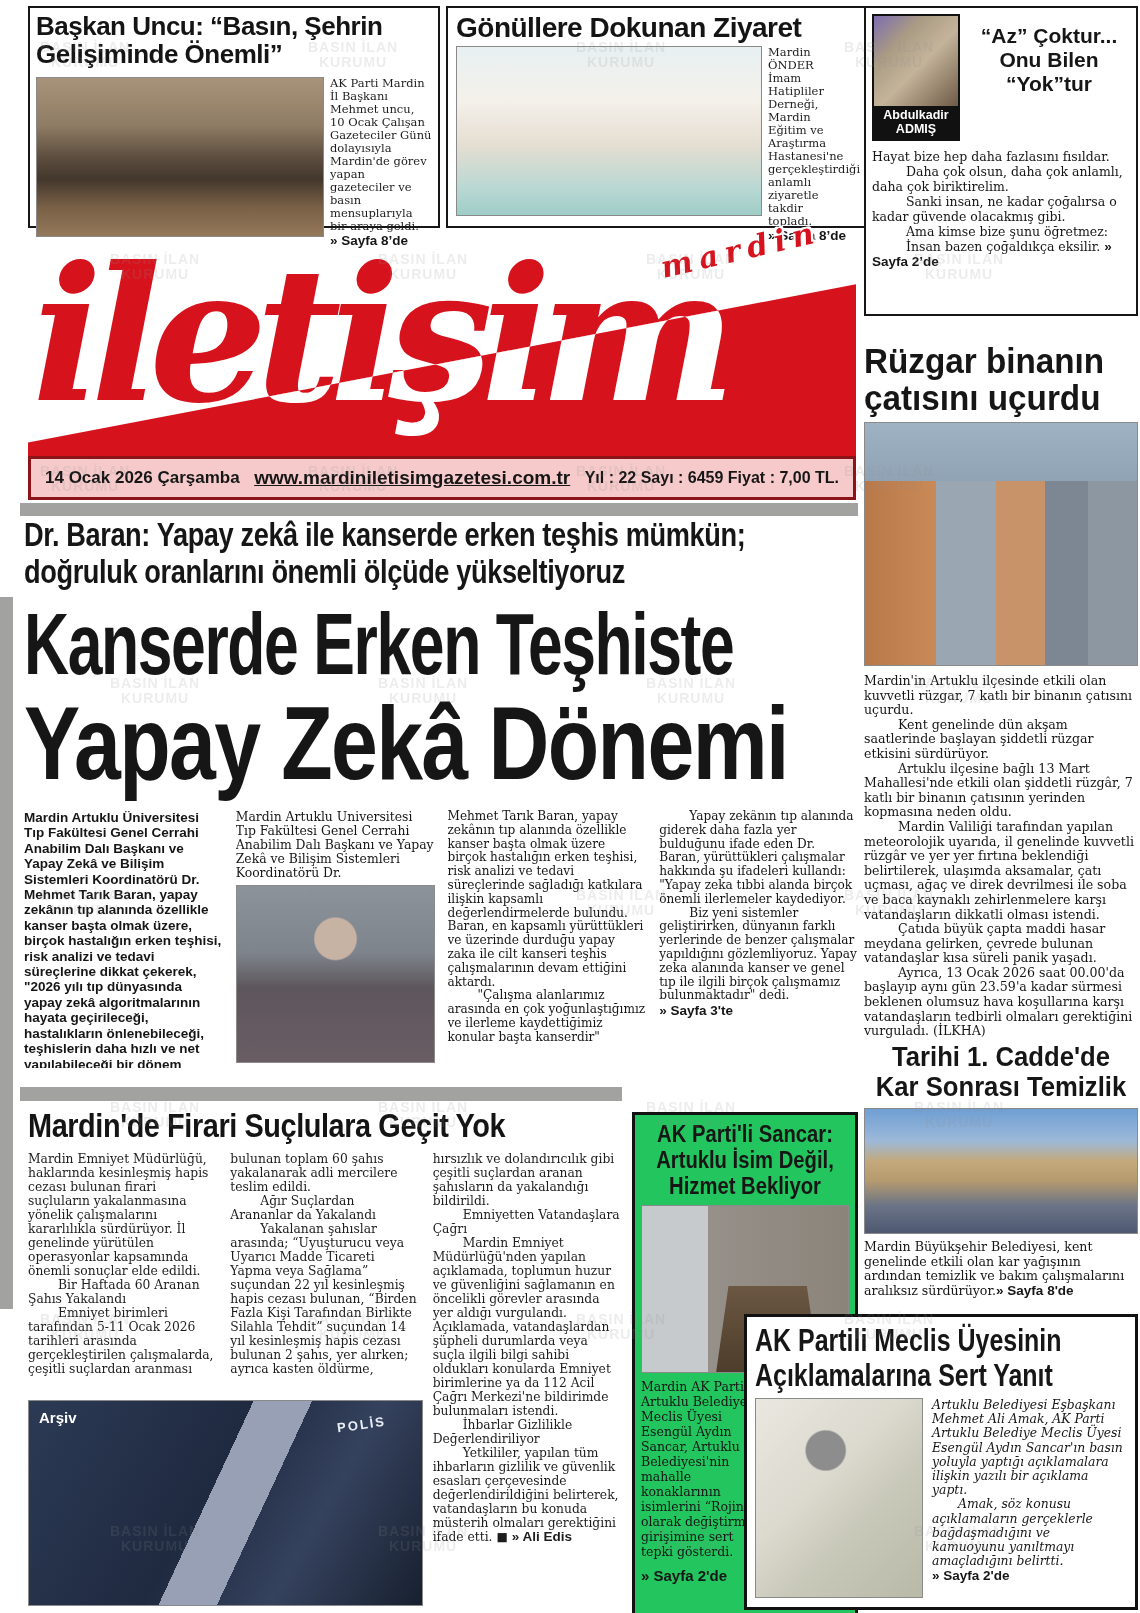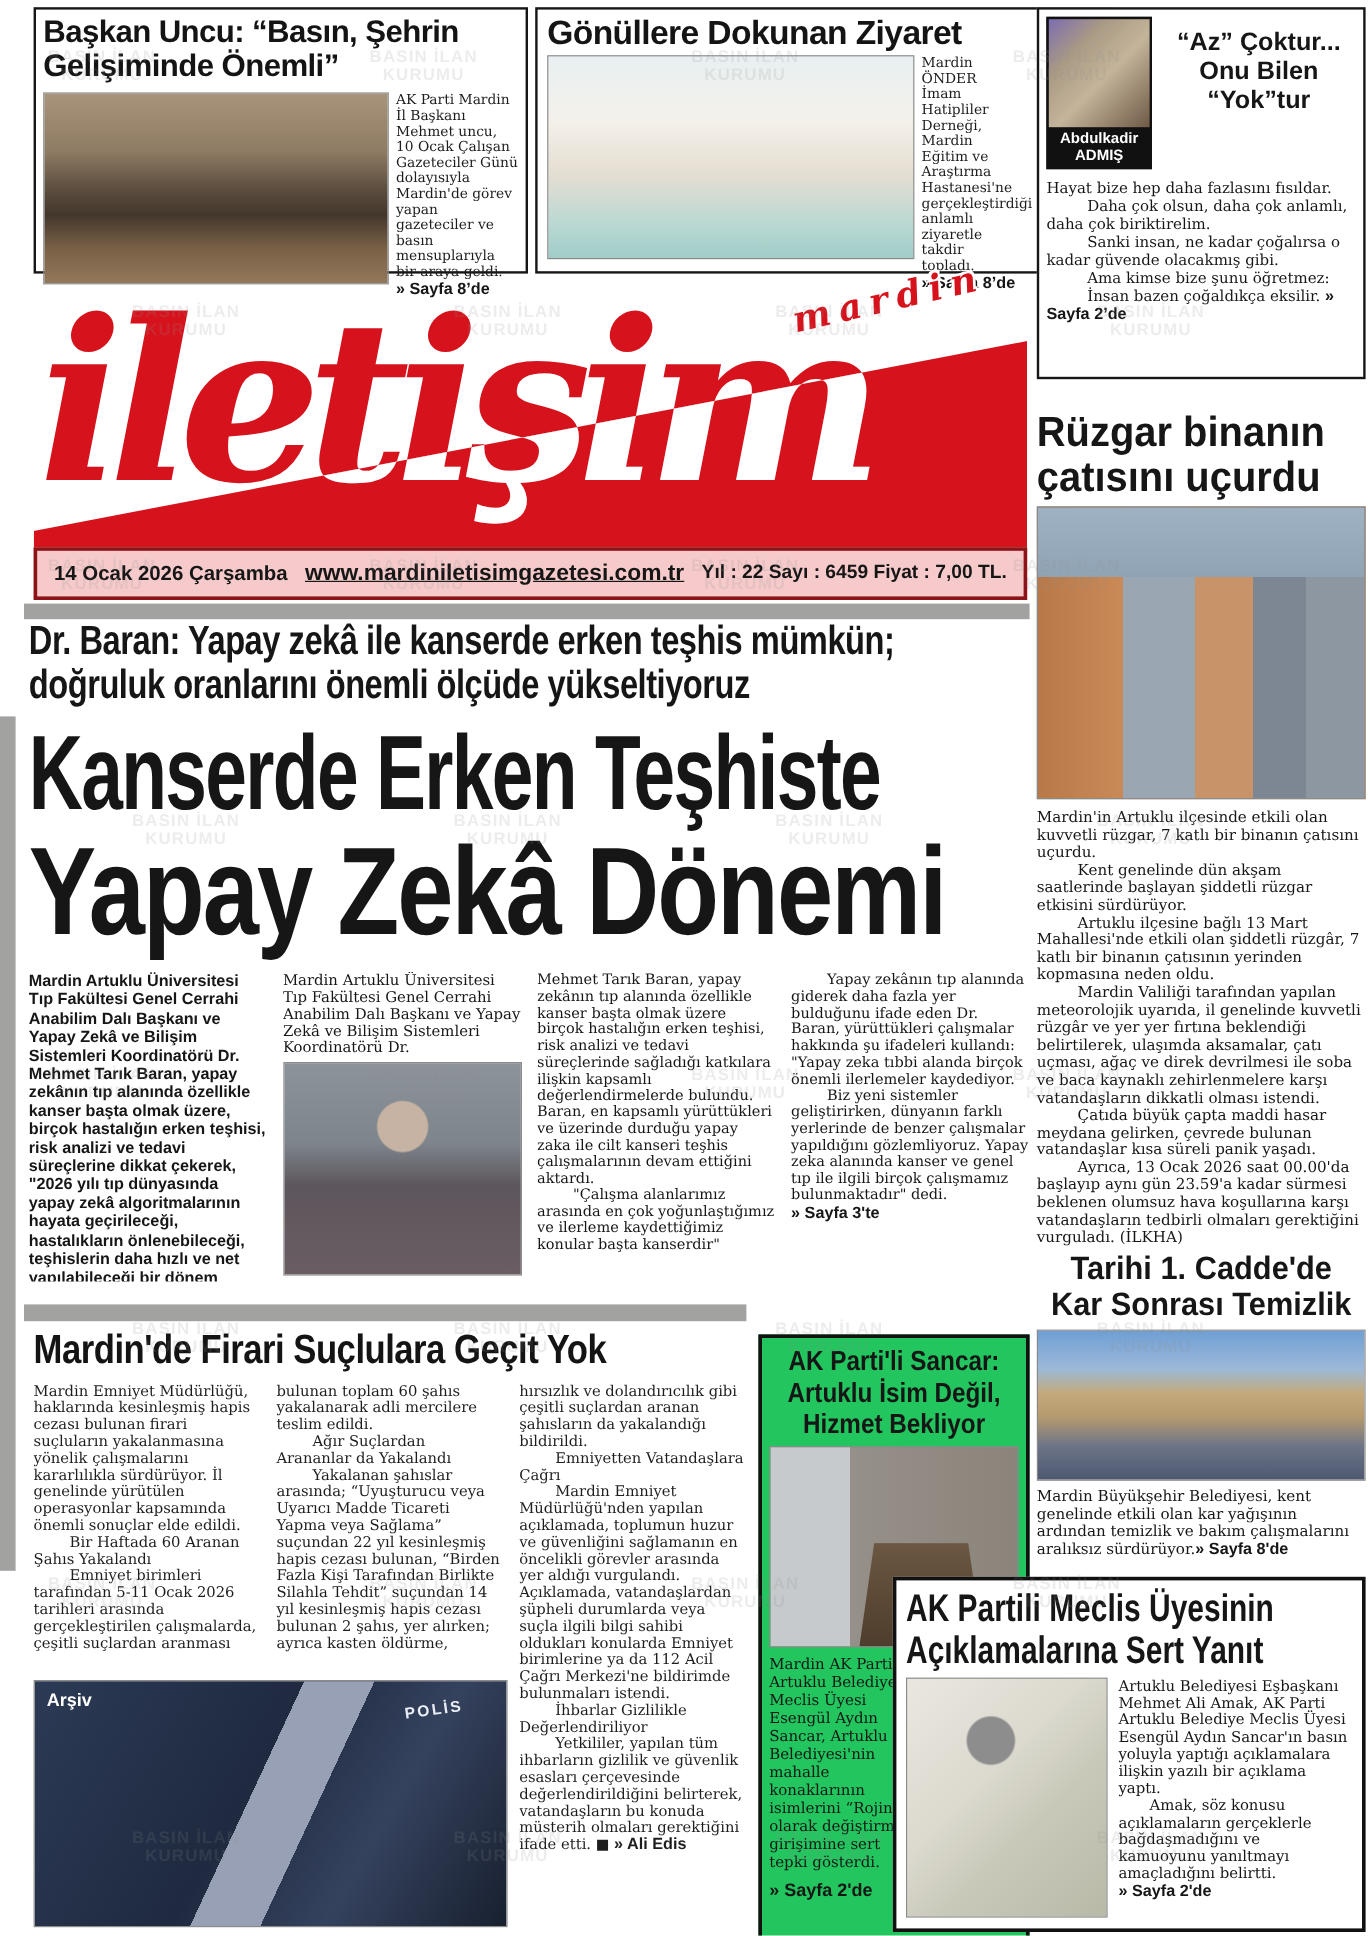--- a/index.html
+++ b/index.html
@@ -142,21 +142,21 @@
   #sancar-body { width:122px; }
   #sancar-body p { font-size:12.5px; line-height:15px; }
   #sancar-ref { margin-top:8px; font-size:15px; }
 
   
   #reply-box { left:744px; top:1314px; width:394px; height:296px; border:3px solid #111; background:#fff; padding:6px 8px; z-index:6; }
   #reply-h div { font-size:32px; line-height:35px; font-weight:700; white-space:nowrap; transform:scaleX(.78); transform-origin:0 50%; }
   #reply-row { display:flex; gap:9px; margin-top:5px; }
   #reply-photo { width:168px; height:200px; flex:0 0 auto; }
   #reply-text { flex:1; }
-  #reply-text p { font-size:12.4px; line-height:14.2px; }
+  #reply-text p { font-size:12.4px; line-height:14.2px;font-style:italic; }
   #reply-text p + p { text-indent:26px; }
 
   
   #watermarks { position:absolute; inset:0; z-index:40; pointer-events:none; }
   .wm { position:absolute; color:#8f8f8f; opacity:.16; font-weight:700; font-size:14px; line-height:15px;
         text-align:center; white-space:pre-line; letter-spacing:1px; font-family:"Liberation Sans",sans-serif; }
 </style>
 </head>
 <body>
 

